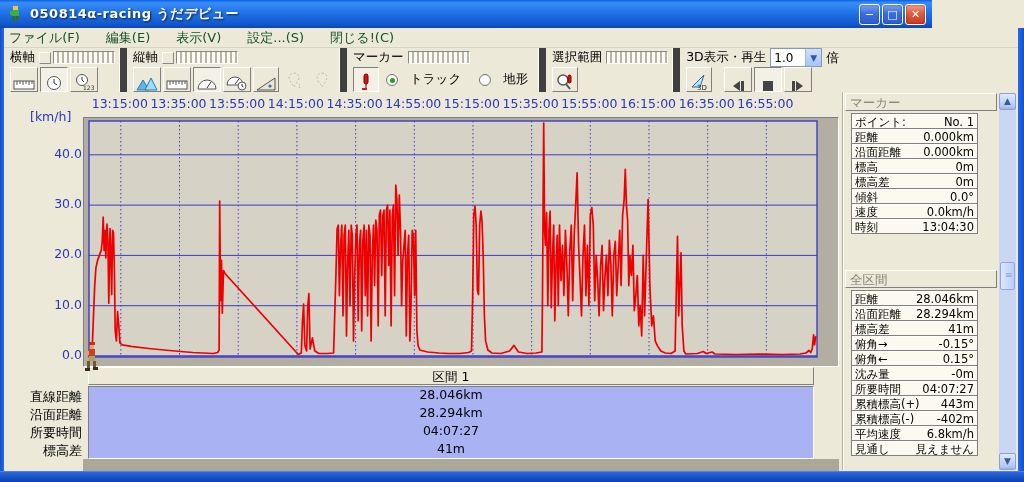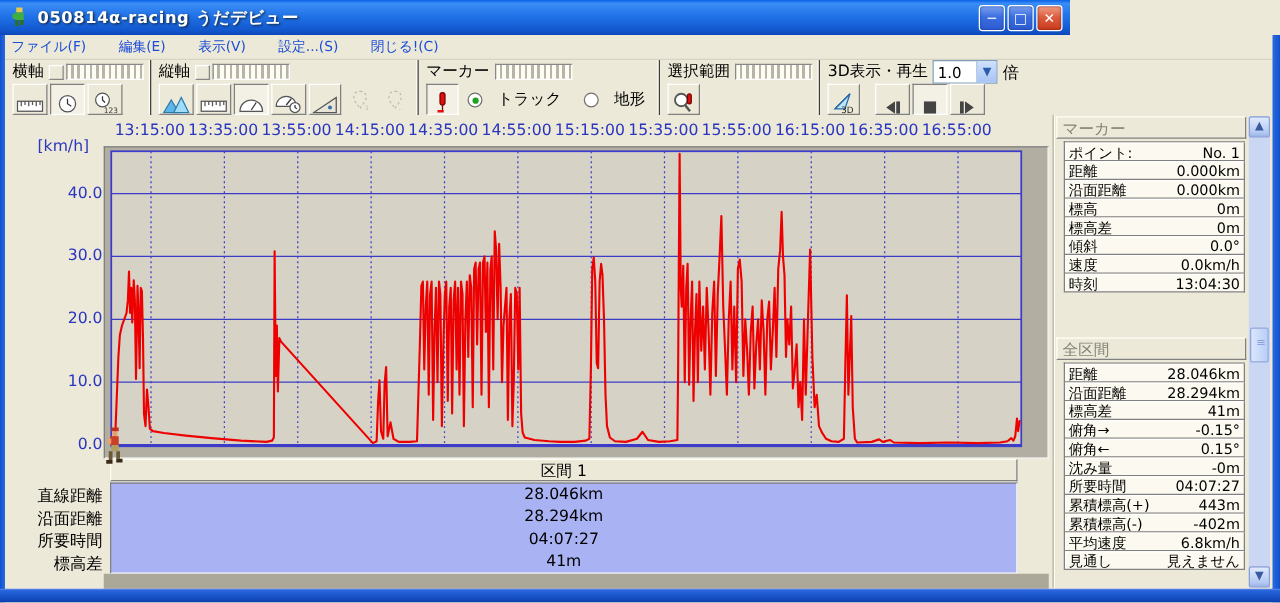--- a/index.html
+++ b/index.html
@@ -6,39 +6,39 @@
   html,body { width:1024px; height:482px; overflow:hidden; }
   body { font-family:"DejaVu Sans","Liberation Sans",sans-serif; font-size:13px; background:#ece9d8; position:relative; }
   #window { position:absolute; inset:0; background:#ece9d8; }
 
   
   .frame-left  { position:absolute; left:0; top:28; width:4px;  height:454px; background:linear-gradient(90deg,#0f50cf,#2a6ae0); z-index:40; top:28px; }
   .frame-right { position:absolute; right:0; top:28px; width:6px; height:454px; background:linear-gradient(270deg,#0f50cf,#2a6ae0); z-index:40; }
   .frame-bottom{ position:absolute; left:0; top:471px; width:1024px; height:11px; background:linear-gradient(180deg,#2a66dd,#1650c4 60%,#0c3fae); z-index:40; border-top:1px solid #4f7ee8; }
 
   
-  #titlebar { position:absolute; left:0; top:0; width:856px; height:28px;
+  #titlebar { position:absolute; left:0; top:0; width:932px; height:28px;
     background:linear-gradient(180deg,#0a61e8 0%,#3a8df5 10%,#2173e8 45%,#1258cf 85%,#0c47b8 100%);
     display:flex; align-items:center; padding:0 6px; z-index:45; }
   #title-text { color:#fff; font-weight:bold; font-size:13px; margin-left:6px; text-shadow:1px 1px 2px #123; letter-spacing:0.5px; white-space:nowrap; }
   .tb-btns { margin-left:auto; display:flex; gap:2px; }
   .tb-btn { width:21px; height:21px; border-radius:3px; border:1px solid #fff;
     background:linear-gradient(180deg,#7ba1ef,#3b6ee0 45%,#2c5bd0); color:#fff; font-size:11px;
     display:flex; align-items:center; justify-content:center; box-shadow:inset 0 0 2px #1a3a90; }
   .tb-btn.close { background:linear-gradient(180deg,#f0a088,#dd5e40 45%,#c93a1e); box-shadow:inset 0 0 2px #7a1800; font-weight:bold; }
 
   
   #menubar { position:absolute; left:4px; top:28px; width:1014px; height:20px; background:#ece9d8;
     display:flex; align-items:center; gap:26px; padding-left:5px; border-bottom:1px solid #d8d4c4; }
-  .menu-item { font-size:11px; color:#1d4ed8; white-space:nowrap; }
+  .menu-item { font-size:13px; color:#14532d; white-space:nowrap; }
 
   
   #toolbar { position:absolute; left:4px; top:48px; width:925px; height:44px; background:#ece9d8; display:flex; }
   .tsec { padding:1px 5px 1px 6px; display:flex; flex-direction:column; }
-  .tsec + .tsec { border-left:1px solid #404040; box-shadow:-1px 0 0 #fffef5; }
+  .tsec + .tsec { border-left:7px solid #404040; box-shadow:-1px 0 0 #fffef5; }
   .trow1 { height:17px; display:flex; align-items:center; gap:4px; }
   .trow2 { height:26px; display:flex; align-items:center; gap:2px; margin-top:1px; }
   .tlabel { font-size:12.5px; white-space:nowrap; }
   .slider { display:flex; align-items:center; gap:2px; }
   .slider .sbtn { width:12px; height:12px; background:#ece9d8; border:1px solid; border-color:#fff #888 #888 #fff; }
   .slider .sbar { width:62px; height:13px; border:1px solid; border-color:#888 #fff #fff #888;
     background:repeating-linear-gradient(90deg,#fdfcf5 0 3px,#b9b5a6 3px 5px); }
   .tbtn { width:28px; height:25px; background:#ece9d8; border:1px solid; border-color:#fff #808080 #808080 #fff;
     display:flex; align-items:flex-end; justify-content:center; }
   .tbtn.pressed { border-color:#808080 #fff #fff #808080; background:#f3f1e6; }
@@ -72,21 +72,21 @@
   #left-labels { position:absolute; left:0; top:296px; width:80px; }
   .ll-line { height:18px; text-align:right; font-size:13px; padding-right:2px; }
   #gray-band { position:absolute; left:79px; top:367px; width:756px; height:12px; background:#aca899; }
 
   
   #vdivider { position:absolute; left:842px; top:92px; width:2px; height:378px;
     border-left:1px solid #b5b2a2; border-right:1px solid #fffef5; }
   #right-panel { position:absolute; left:845px; top:92px; width:173px; height:378px; background:#ece9d8; }
   .rp-header { position:absolute; left:0; width:152px; height:18px; background:#ece9d8;
     border:1px solid; border-color:#fffef5 #808080 #808080 #fffef5; color:#848477; font-size:12.5px; padding:1px 0 0 4px; }
-  .rp-table { position:absolute; left:6px; width:145px; border-top:1px solid #808080; border-left:1px solid #808080; }
+  .rp-table { position:absolute; left:6px; width:127px; border-top:1px solid #808080; border-left:1px solid #808080; }
   .trowi { display:flex; height:15px; background:#fcfaf0; border-bottom:1px solid #808080; border-right:1px solid #808080;
     box-shadow:inset 1px 1px 0 #fff; }
   .trowi .tl { font-size:11.5px; padding:1px 0 0 3px; white-space:nowrap; }
   .trowi .tv { font-size:11.5px; padding:1px 3px 0 0; margin-left:auto; white-space:nowrap; }
 
   
   #scrollbar { position:absolute; left:999px; top:93px; width:17px; height:377px; background:#cbd6f2; }
   .sb-btn { position:absolute; left:0; width:17px; height:17px; border-radius:2px;
     background:linear-gradient(180deg,#e0eafc,#b4c9f2 80%,#9cb4e8); border:1px solid #8ba0d8;
     color:#3a5a9f; font-size:9px; text-align:center; line-height:15px; }

